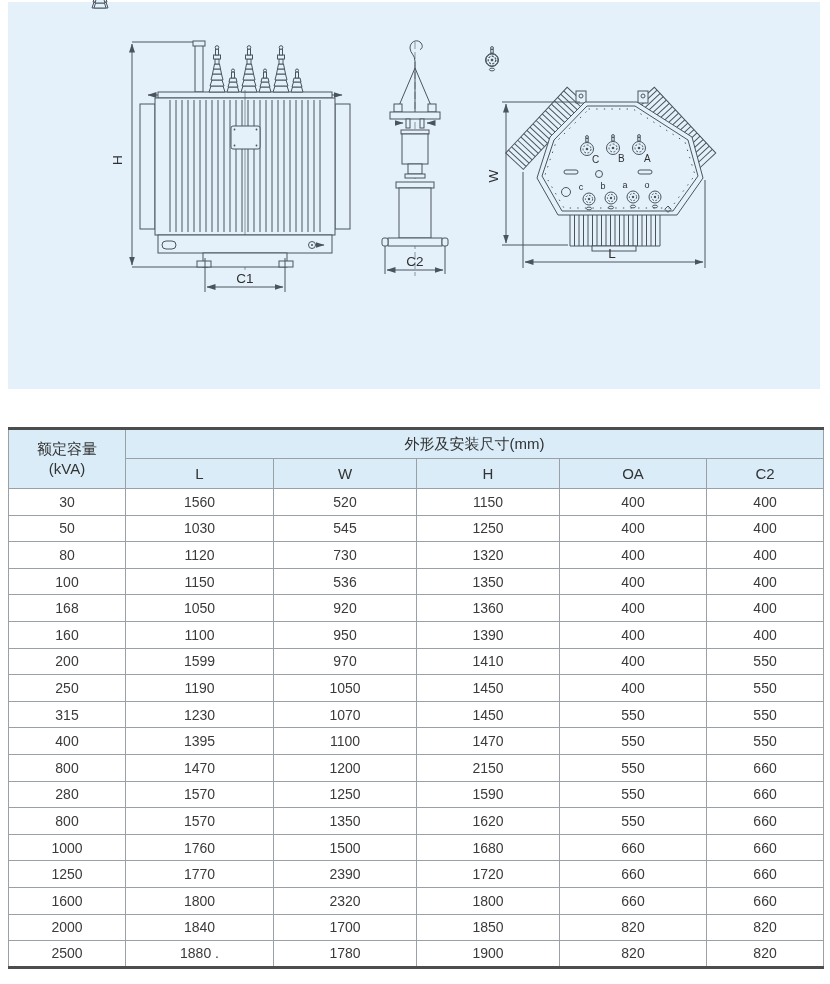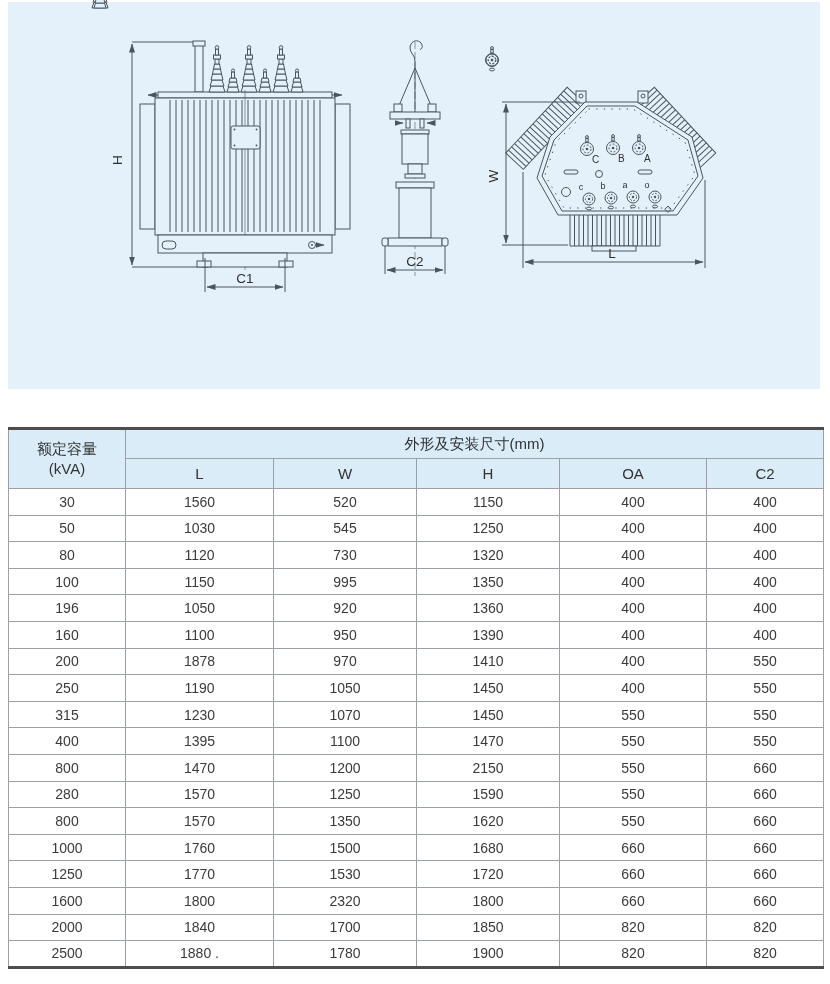--- a/index.html
+++ b/index.html
@@ -322,44 +322,44 @@
           <td>80</td>
           <td>1120</td>
           <td>730</td>
           <td>1320</td>
           <td>400</td>
           <td>400</td>
         </tr>
         <tr>
           <td>100</td>
           <td>1150</td>
-          <td>995</td>
+          <td>536</td>
           <td>1350</td>
           <td>400</td>
           <td>400</td>
         </tr>
         <tr>
-          <td>196</td>
+          <td>168</td>
           <td>1050</td>
           <td>920</td>
           <td>1360</td>
           <td>400</td>
           <td>400</td>
         </tr>
         <tr>
           <td>160</td>
           <td>1100</td>
           <td>950</td>
           <td>1390</td>
           <td>400</td>
           <td>400</td>
         </tr>
         <tr>
           <td>200</td>
-          <td>1878</td>
+          <td>1599</td>
           <td>970</td>
           <td>1410</td>
           <td>400</td>
           <td>550</td>
         </tr>
         <tr>
           <td>250</td>
           <td>1190</td>
           <td>1050</td>
           <td>1450</td>
@@ -410,21 +410,21 @@
           <td>1000</td>
           <td>1760</td>
           <td>1500</td>
           <td>1680</td>
           <td>660</td>
           <td>660</td>
         </tr>
         <tr>
           <td>1250</td>
           <td>1770</td>
-          <td>1530</td>
+          <td>2390</td>
           <td>1720</td>
           <td>660</td>
           <td>660</td>
         </tr>
         <tr>
           <td>1600</td>
           <td>1800</td>
           <td>2320</td>
           <td>1800</td>
           <td>660</td>

